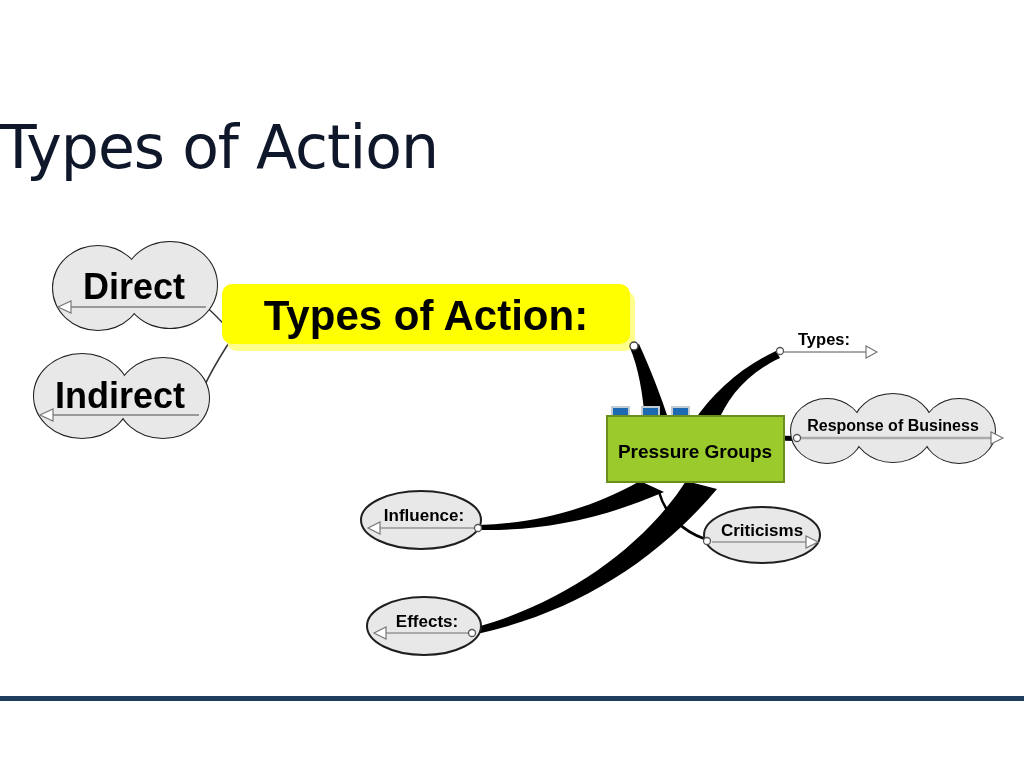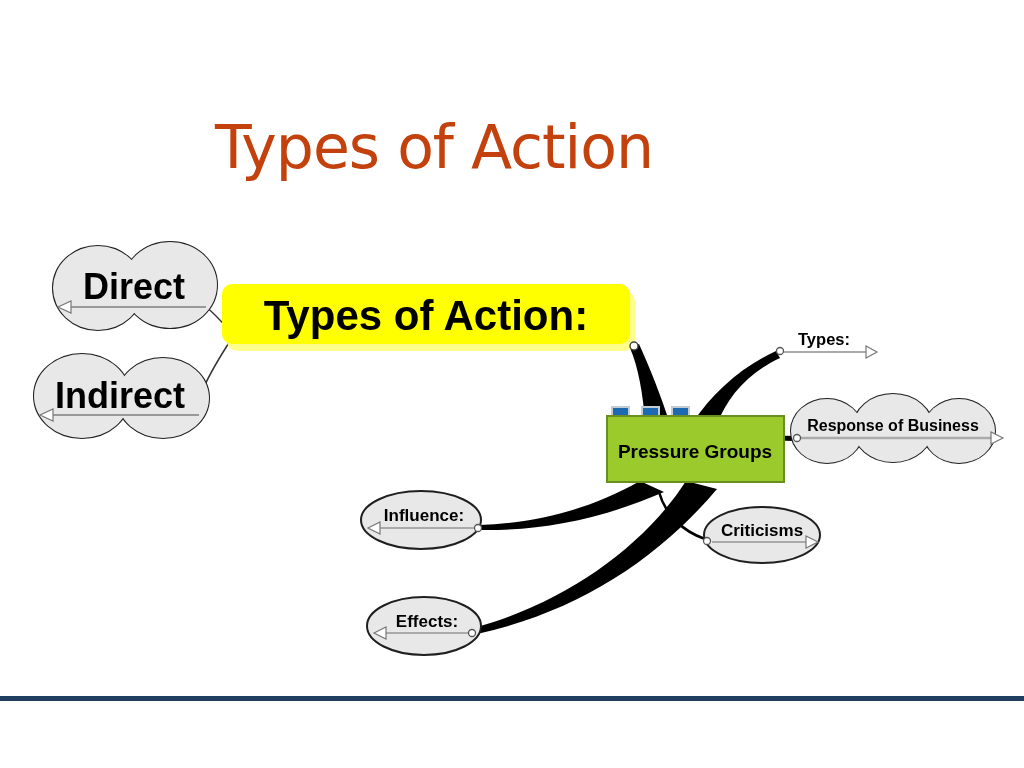--- a/index.html
+++ b/index.html
@@ -7,25 +7,25 @@
     width: 1024px; height: 768px;
     background: #ffffff;
     position: relative;
     overflow: hidden;
     font-family: "Liberation Sans", sans-serif;
   }
   .slide-title {
     position: absolute;
     top: 112px; left: 0;
     width: 868px;
-    text-align: center;
+    text-align: left;
     font-family: "DejaVu Sans", sans-serif;
     font-size: 60px;
     letter-spacing: -1px;
-    color: #c2410c;
+    color: #0f172a;
     font-weight: 400;
   }
   .footer-rule {
     position: absolute;
     top: 696px; left: 0;
     width: 1024px; height: 5px;
     background: #1f3d5e;
   }
   svg.mindmap { position: absolute; top: 0; left: 0; }
   text.map-label {

